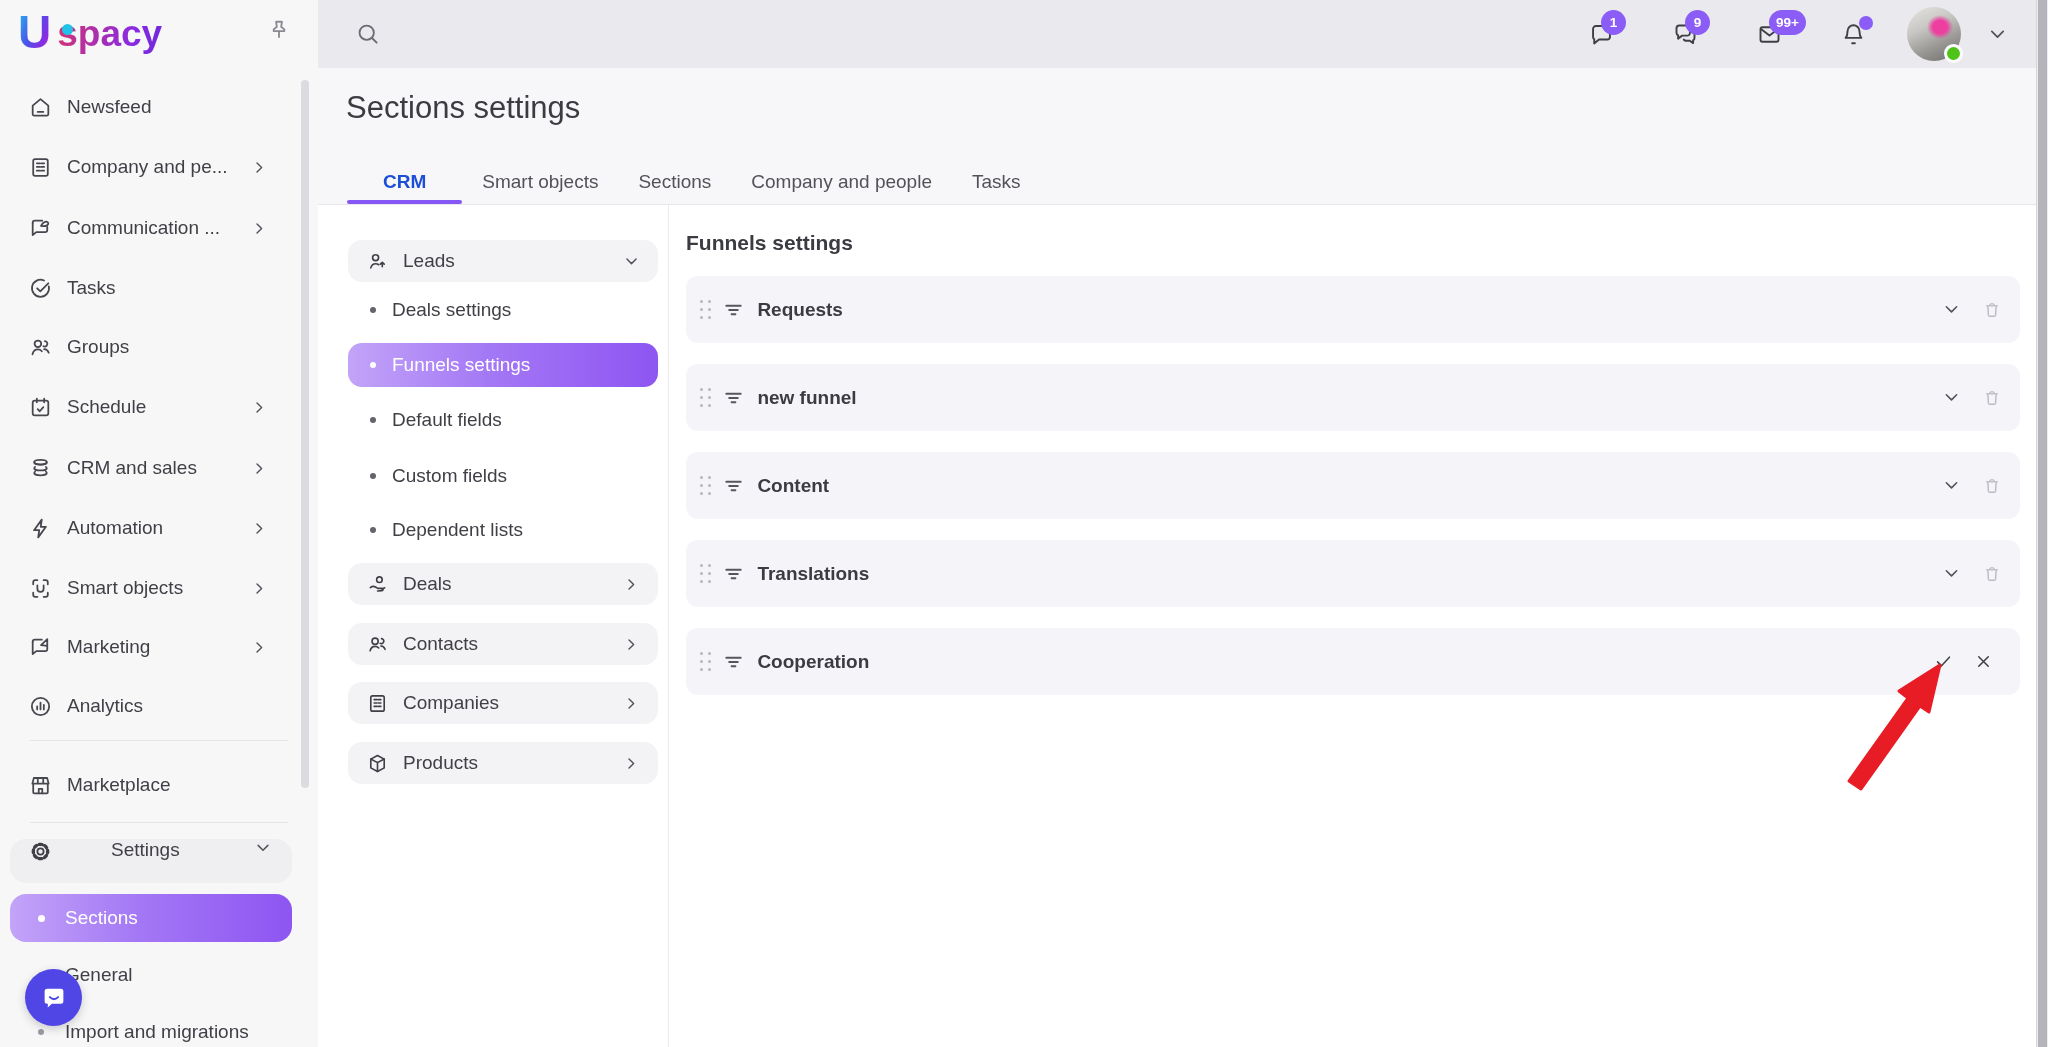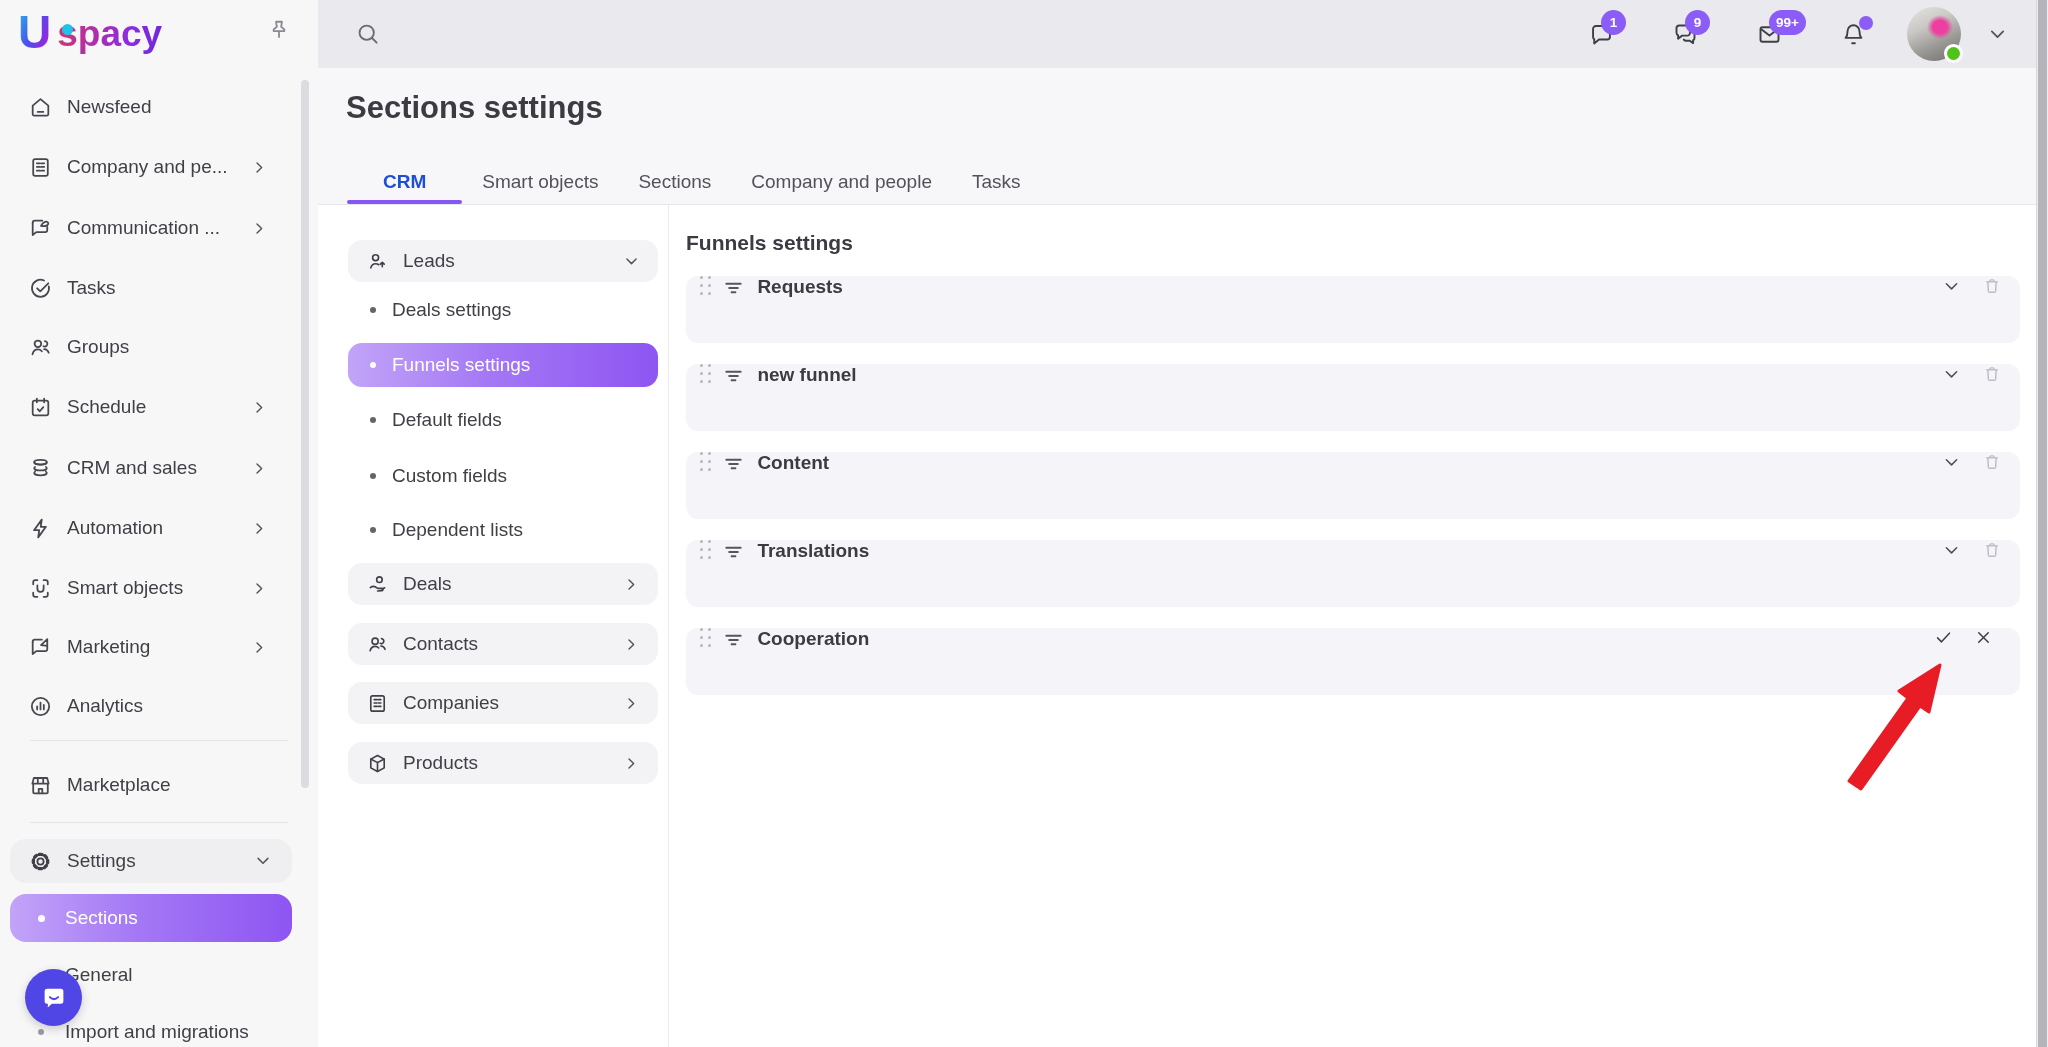--- a/index.html
+++ b/index.html
@@ -23,21 +23,21 @@
   .pin-btn { position:absolute; right:26px; top:18px; width:26px; height:26px; color:#8a8a92; cursor:pointer; }
 
   .side-item { position:absolute; left:0; width:318px; height:44px; display:flex;
     align-items:center; cursor:pointer; }
   .side-item .ic { width:25px; height:25px; margin-left:28px; color:#47474e; flex:none; }
   .side-item .lbl { margin-left:14px; font-size:19px; color:#3f3f46; white-space:nowrap; }
   .side-item .chev { position:absolute; right:50px; width:17px; height:17px; color:#52525b; }
   .side-divider { position:absolute; left:30px; width:258px; height:1px; background:#e5e5e9; }
 
   .settings-pill { position:absolute; left:10px; width:282px; height:44px; top:839px;
-    background:#efeff2; border-radius:16px; display:flex; align-items:center; cursor:pointer; }
+    background:#efeff2; border-radius:16px; display:flex; cursor:pointer;gap:44px; }
   .settings-pill .ic { width:25px; height:25px; margin-left:18px; color:#3f3f46; }
   .settings-pill .lbl { margin-left:14px; font-size:19px; }
   .settings-pill .chev { margin-left:auto; margin-right:20px; width:18px; height:18px; color:#52525b; }
 
   .sections-pill { position:absolute; left:10px; width:282px; height:48px; top:894px;
     background:linear-gradient(90deg,#c2a4f8 0%,#a478f5 45%,#8e55f2 100%);
     border-radius:16px; display:flex; align-items:center; color:#fff; cursor:pointer; }
   .sections-pill .dot { width:7px; height:7px; border-radius:50%; background:#fff; margin-left:28px; }
   .sections-pill .lbl { margin-left:20px; font-size:19px; }
 
@@ -70,21 +70,21 @@
   .avatar-img::after { content:""; position:absolute; left:20px; top:8px; width:26px; height:24px;
     background:radial-gradient(closest-side,#ec3fa0 55%,rgba(236,63,160,0) 100%); }
   .presence { position:absolute; right:-2px; bottom:-2px; width:19px; height:19px; border-radius:50%;
     background:#4fc418; border:3px solid #fff; }
   .user-chev { width:21px; height:21px; color:#52525b; margin-left:26px; cursor:pointer; }
   .gap58 { width:57px; flex:none; }
 
   
   .page-head { position:absolute; left:318px; right:12px; top:68px; height:137px;
     background:#f7f7f9; border-bottom:1px solid #e7e7eb; }
-  .page-title { position:absolute; left:28px; top:22px; font-size:31px; font-weight:700; color:#3b3b42; }
+  .page-title { position:absolute; left:28px; top:22px; font-size:31px; font-weight:400; color:#3b3b42; }
   .tabs { position:absolute; left:29px; bottom:0; display:flex; }
   .tab { height:44px; display:flex; align-items:center; padding:0 20px; font-size:19px;
     color:#52525b; cursor:pointer; position:relative; white-space:nowrap; }
   .tab.active { color:#1d4ed8; font-weight:700; padding:0 36px; }
   .tab.active::after { content:""; position:absolute; left:0; right:0; bottom:0; height:4px;
     border-radius:4px; background:#8558f5; }
 
   
   .crm-nav { position:absolute; left:318px; top:205px; width:351px; bottom:0; background:#fff;
     border-right:1px solid #ebebef; }
@@ -100,21 +100,21 @@
   .subrow.active { height:44px; border-radius:14px;
     background:linear-gradient(90deg,#c2a4f8 0%,#a478f5 45%,#8e55f2 100%); }
   .subrow.active .dot { background:#fff; }
   .subrow.active .lbl { color:#fff; }
 
   
   .funnels { position:absolute; left:670px; top:205px; right:12px; bottom:0; background:#fff;
     padding:0 16px 0 16px; }
   .funnels h2 { margin-top:26px; font-size:21px; font-weight:700; color:#3b3b42; }
   .frow { margin-top:21px; height:67px; background:#f4f4f9; border-radius:12px;
-    display:flex; align-items:flex-start; padding:0 18px 0 14px; }
+    display:flex; align-items:center; padding:0 18px 0 14px; }
   .drag { display:grid; grid-template-columns:3.4px 3.4px; grid-auto-rows:3.4px; gap:4.6px;
     cursor:grab; flex:none; }
   .drag i { background:#b7b7c0; border-radius:50%; }
   .frow .funnel-ic { width:23px; height:23px; margin-left:11px; color:#55555e; flex:none; }
   .frow .name { margin-left:12px; font-size:19px; font-weight:700; color:#3b3b42; }
   .frow .actions { margin-left:auto; display:flex; align-items:center; gap:21px; }
   .act-chev { width:19px; height:19px; color:#52525b; cursor:pointer; }
   .act-trash { width:20px; height:20px; color:#bcbcc5; cursor:pointer; }
   .act-check, .act-x { width:19px; height:19px; color:#3f3f46; cursor:pointer; }
   .frow.edit .actions { margin-right:9px; }

